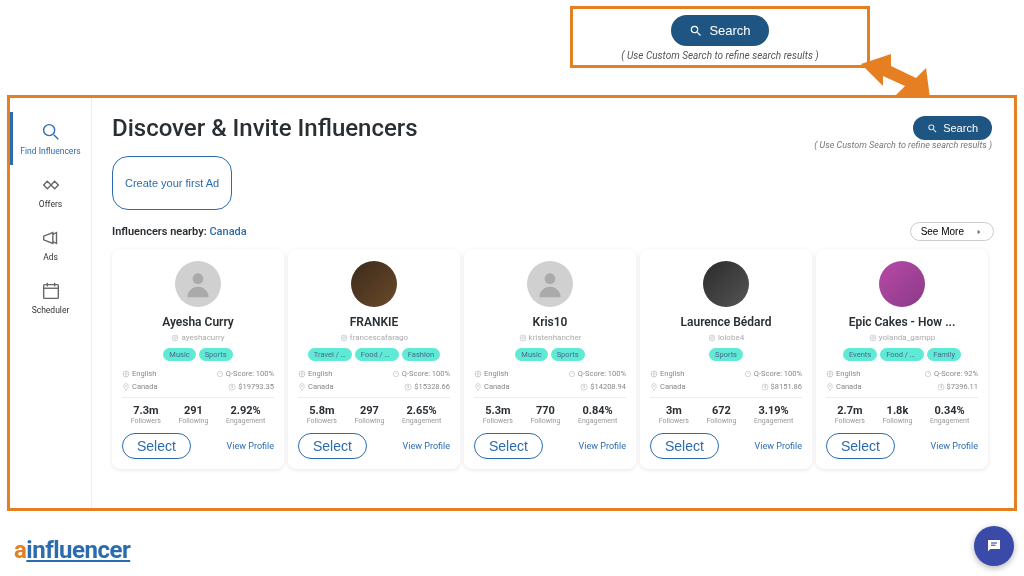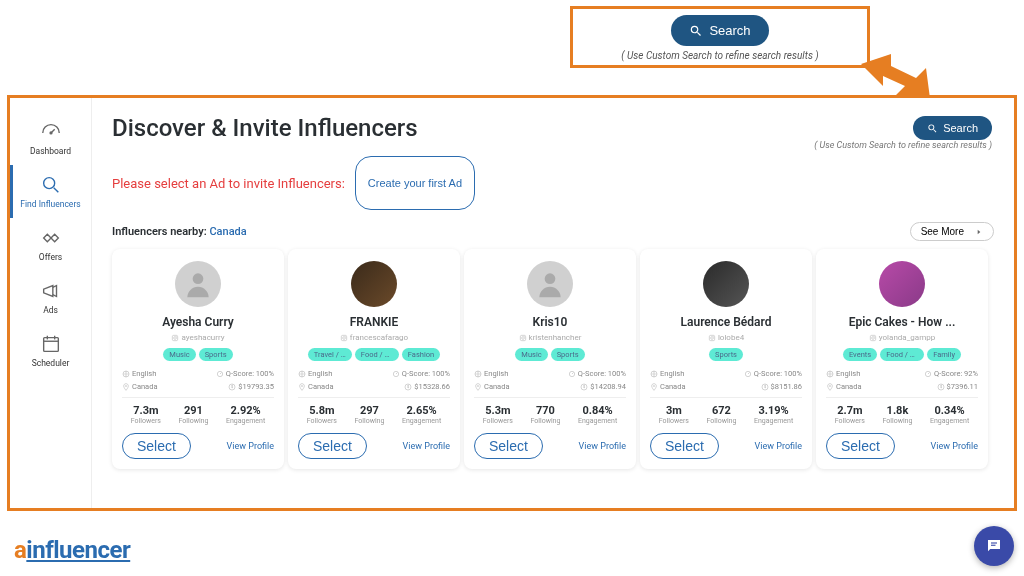--- a/index.html
+++ b/index.html
@@ -96,28 +96,20 @@
 <div class="arrow">
   <svg width="70" height="60" viewBox="0 0 70 60">
       <polygon fill="#e67e22" points="0,10 30,0 30,12 55,24 65,14 70,52 34,42 44,32 22,22 22,32"></polygon>
     </svg>
 </div>
 <div class="circle"></div>
 
 <div class="main-frame">
 
   <div class="sidebar">
-    <div class="sidebar-item">
-      <svg viewBox="0 0 24 24" fill="none" stroke="#666" stroke-width="1.5">
-          <path d="M3 13a9 9 0 0118 0"></path>
-          <path d="M12 13l4-4"></path>
-          <circle cx="12" cy="13" r="1" fill="#666"></circle>
-        </svg>
-      <span>Dashboard</span>
-    </div>
     <div class="sidebar-item active">
       <svg viewBox="0 0 24 24" fill="none" stroke="#2b6cb0" stroke-width="1.5">
           <circle cx="10" cy="10" r="6"></circle>
           <line x1="15" y1="15" x2="20" y2="20"></line>
         </svg>
       <span>Find Influencers</span>
     </div>
     <div class="sidebar-item">
       <svg viewBox="0 0 24 24" fill="none" stroke="#666" stroke-width="1.5">
           <path d="M4 12l4-4 4 4 4-4 4 4-4 4-4-4-4 4z"></path>
@@ -147,21 +139,20 @@
       <svg class="search-icon" style="width:11px;height:11px" viewBox="0 0 24 24">
           <path d="M15.5 14h-.79l-.28-.27A6.47 6.47 0 0016 9.5 6.5 6.5 0 109.5 16a6.47 6.47 0 004.23-1.57l.27.28v.79l5 5L20.49 19l-5-5zm-6 0C7.01 14 5 11.99 5 9.5S7.01 5 9.5 5 14 7.01 14 9.5 11.99 14 9.5 14z"></path>
         </svg>
       <span>Search</span>
     </button>
     <div class="hint-sm">( Use Custom Search to refine search results )</div>
 
     <h1 class="page-title">Discover &amp; Invite Influencers</h1>
 
     <div class="prompt-row">
-      <span class="prompt-text">Please select an Ad to invite Influencers:</span>
       <button class="create-ad-btn">Create your first Ad</button>
     </div>
 
     <div class="nearby-row">
       <div class="nearby-label">
         <span>Influencers nearby: </span><span class="loc">Canada</span>
       </div>
       <button class="see-more">
         <span>See More</span>
         <svg width="8" height="8" viewBox="0 0 24 24" fill="#666">

